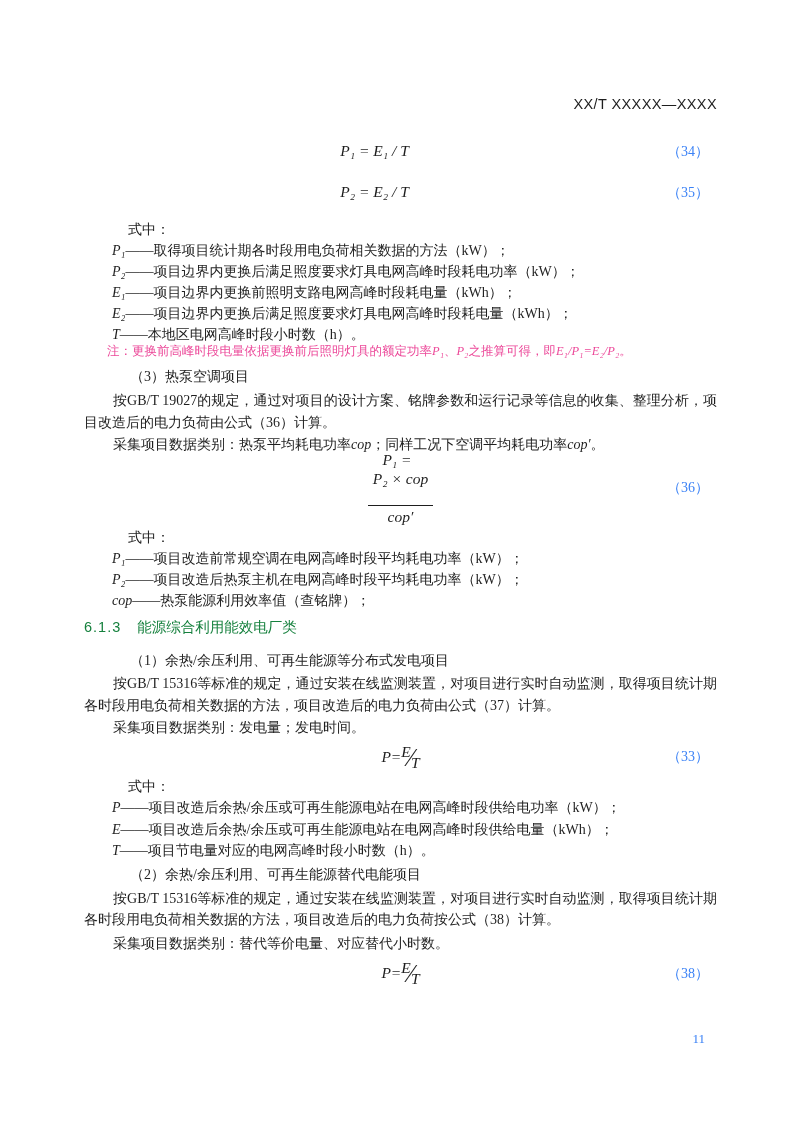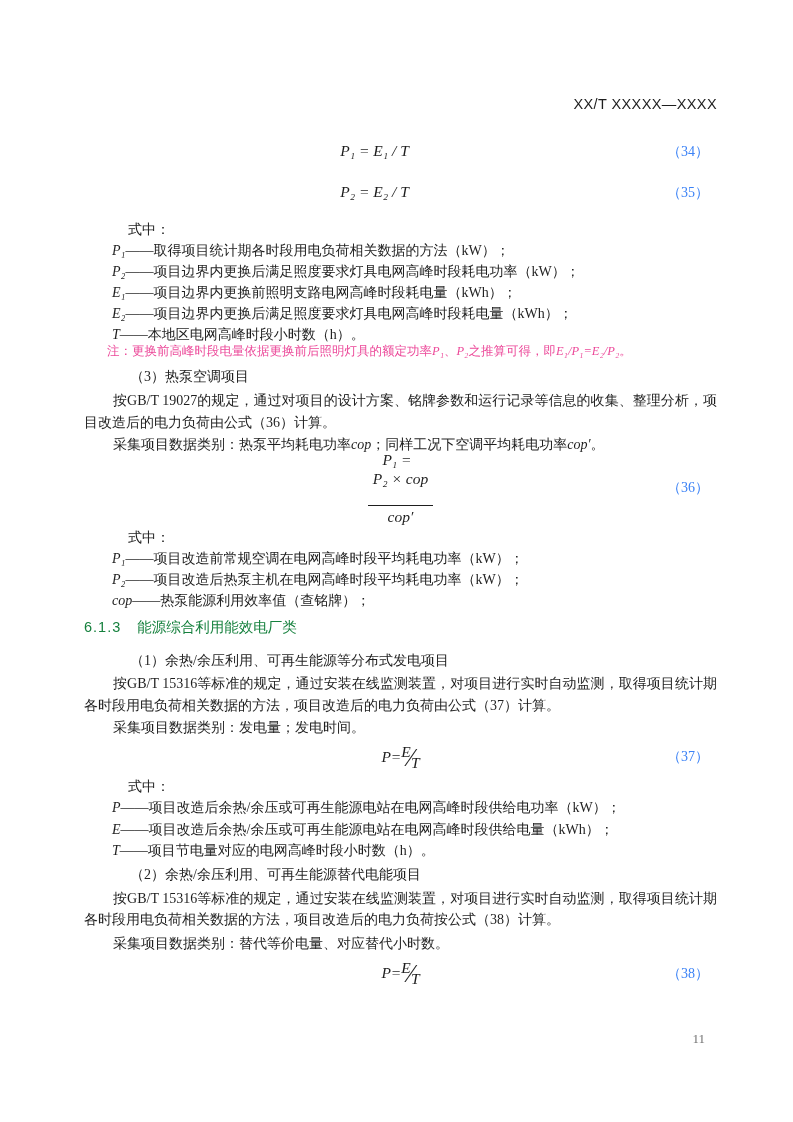--- a/index.html
+++ b/index.html
@@ -100,21 +100,21 @@
   .f38 { margin-top: 4px; }
   .dfrac { display: inline-flex; align-items: center; font-style: italic; font-size: 15.5px; }
   .dfrac .dnum { position: relative; top: -5px; }
   .dfrac .dslash { font-size: 25px; font-style: normal; line-height: 1; position: relative; top: 1px; margin: 0 -2px; }
   .dfrac .dden { position: relative; top: 6px; }
   .page-number {
     position: absolute;
     top: 1031px;
     right: 88px;
     font-size: 13px;
-    color: #737373;
+    color: #3b82f6;
   }
 </style>
 </head>
 <body>
 
 <div class="page">
   <div class="content">
 
     <div class="doc-header">XX/T XXXXX—XXXX</div>
 
@@ -195,21 +195,21 @@
 
     <div class="collect collect1">采集项目数据类别：发电量；发电时间。</div>
 
     <div class="formula-row fdiag f37">
       <span class="dfrac">
         <span>P=</span>
           <span class="dnum">E</span>
           <span class="dslash">⁄</span>
           <span class="dden">T</span>
       </span>
-      <span class="formula-label">（37）</span>
+      <span class="formula-label">（33）</span>
     </div>
 
     <div class="where where3">式中：</div>
 
     <div class="defs3">
       <div class="def-line">
         <span class="var">P</span><span>——项目改造后余热/余压或可再生能源电站在电网高峰时段供给电功率（kW）；</span>
       </div>
       <div class="def-line">
         <span class="var">E</span><span>——项目改造后余热/余压或可再生能源电站在电网高峰时段供给电量（kWh）；</span>

